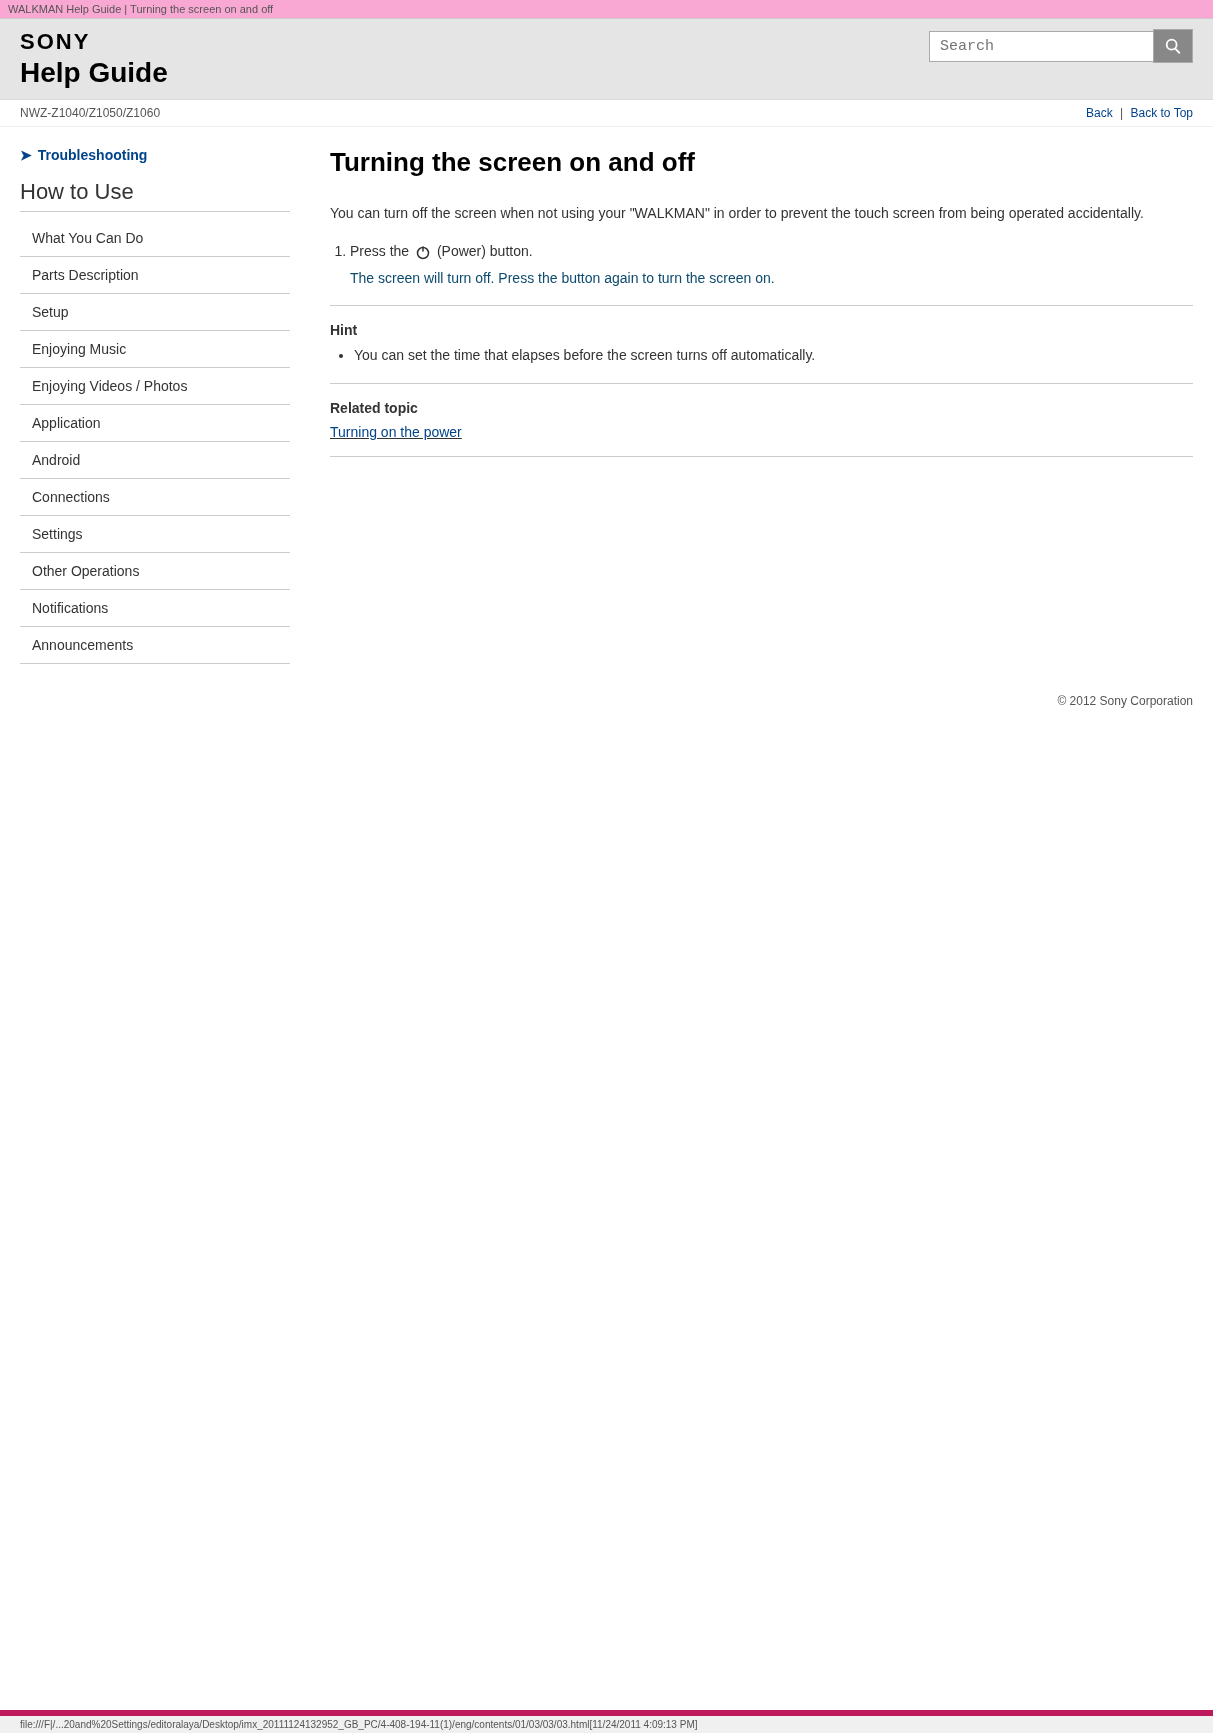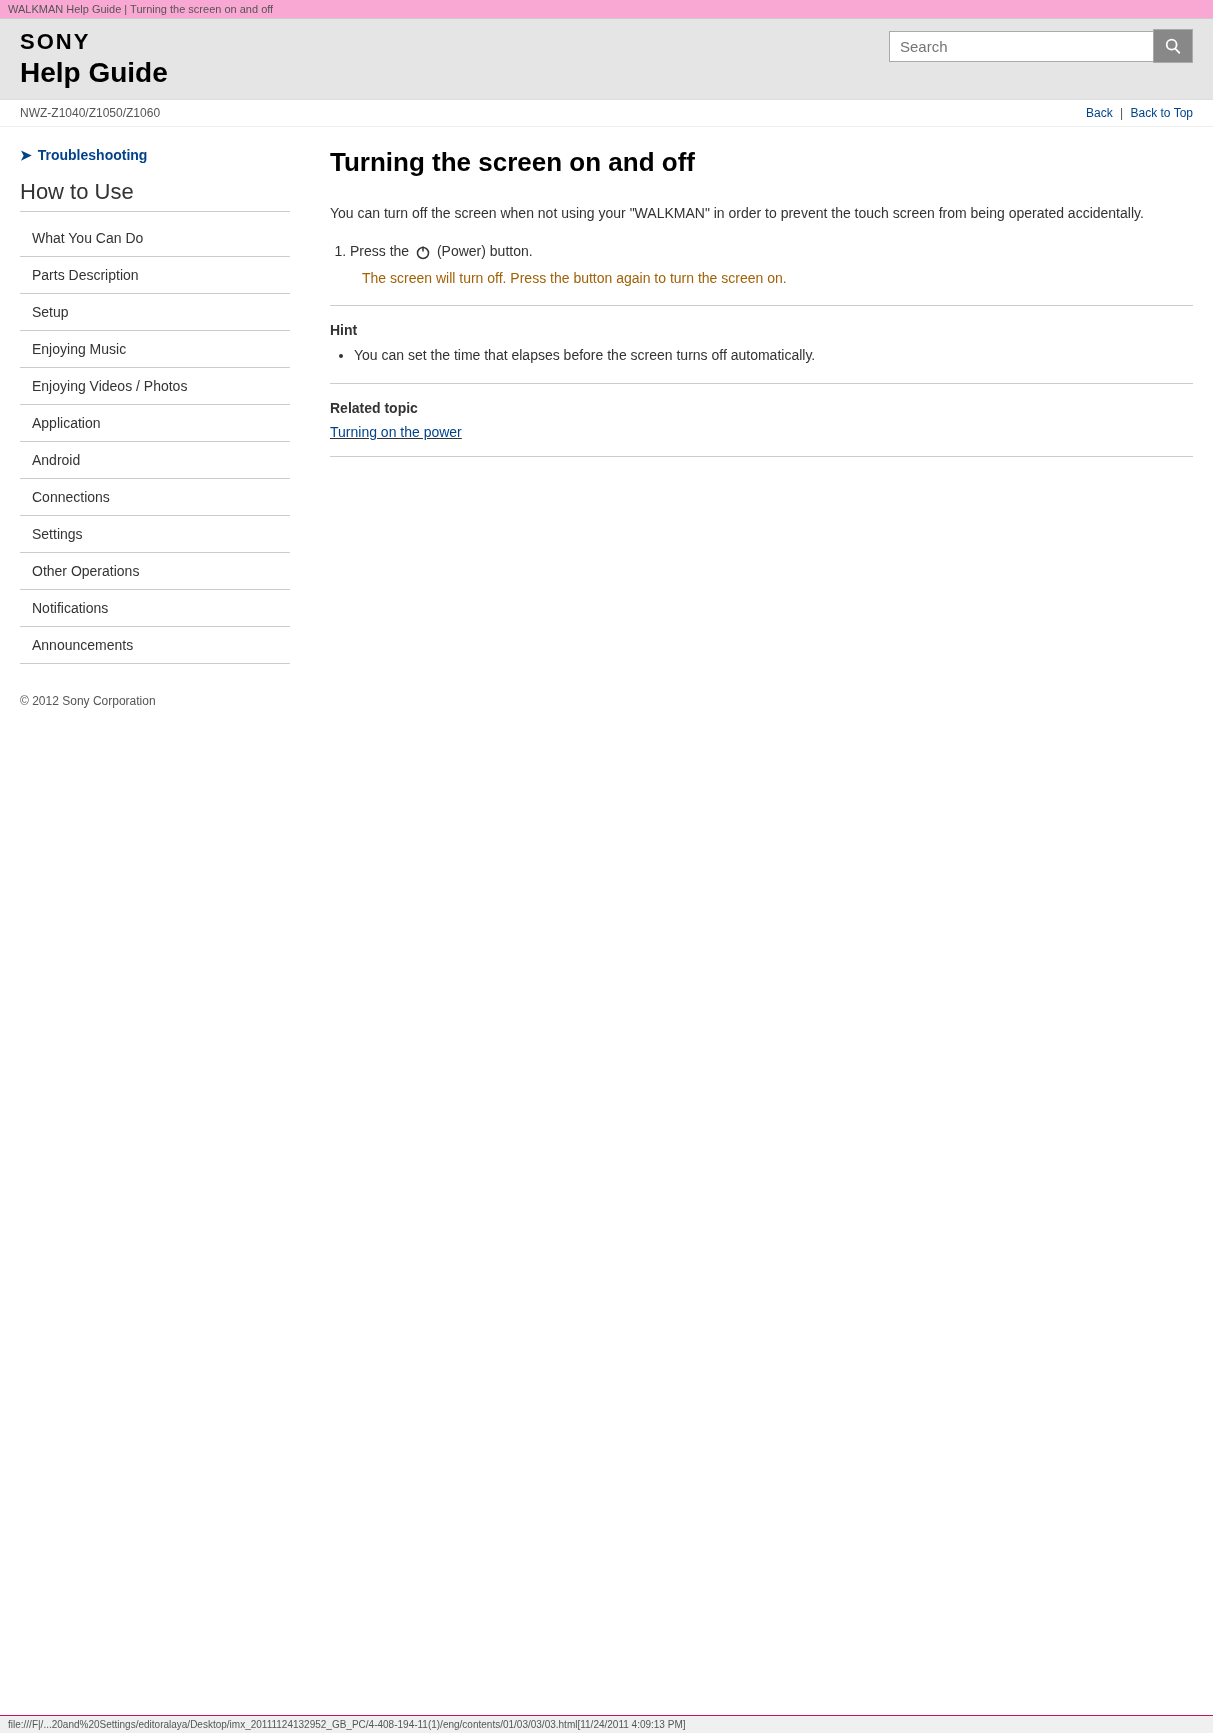--- a/index.html
+++ b/index.html
@@ -41,28 +41,29 @@
       color: #000;
       margin-top: 2px;
     }
     .header-right {
       display: flex;
       align-items: center;
       gap: 0;
       margin-bottom: 6px;
     }
     .search-input {
-      width: 264px;
+      width: 224px;
       padding: 6px 10px;
       font-size: 15px;
       border: 1px solid #aaa;
       border-right: none;
       outline: none;
       color: #999;
       background: #fff;
+      font-family: Liberation Mono, monospace;
     }
     .search-button {
       width: 40px;
       height: 34px;
       background: #888;
       border: 1px solid #aaa;
       cursor: pointer;
       display: flex;
       align-items: center;
       justify-content: center;
@@ -155,23 +156,23 @@
     }
     .steps-list {
       margin: 0 0 16px 20px;
       font-size: 14px;
       line-height: 1.6;
     }
     .steps-list li {
       margin-bottom: 8px;
     }
     .step-sub {
-      margin-left: 12px;
+      margin-left: 0;
       margin-top: 4px;
-      color: #a16207;
+      color: #0c4a6e;
       font-size: 14px;
     }
     .hint-section {
       margin-bottom: 5px;
     }
     .hint-label {
       font-weight: bold;
       font-size: 14px;
       margin-bottom: 6px;
     }
@@ -209,28 +210,29 @@
       width: 16px;
       height: 16px;
       vertical-align: middle;
       margin: 0 2px;
     }
     
     .footer {
       padding: 20px 20px 8px 20px;
       font-size: 12px;
       color: #555;
+      text-align: right;
     }
     
     .browser-bottom {
       font-size: 10px;
       color: #555;
-      padding: 3px 8px;
+      padding: 3px 20px;
       background: #f0f0f0;
-      border-top: 1px solid #be185d;
+      border-top: 6px solid #be185d;
       margin-top: auto;
       position: fixed;
       bottom: 0;
       left: 0;
       right: 0;
     }
   </style>
 </head>
 <body>
 

